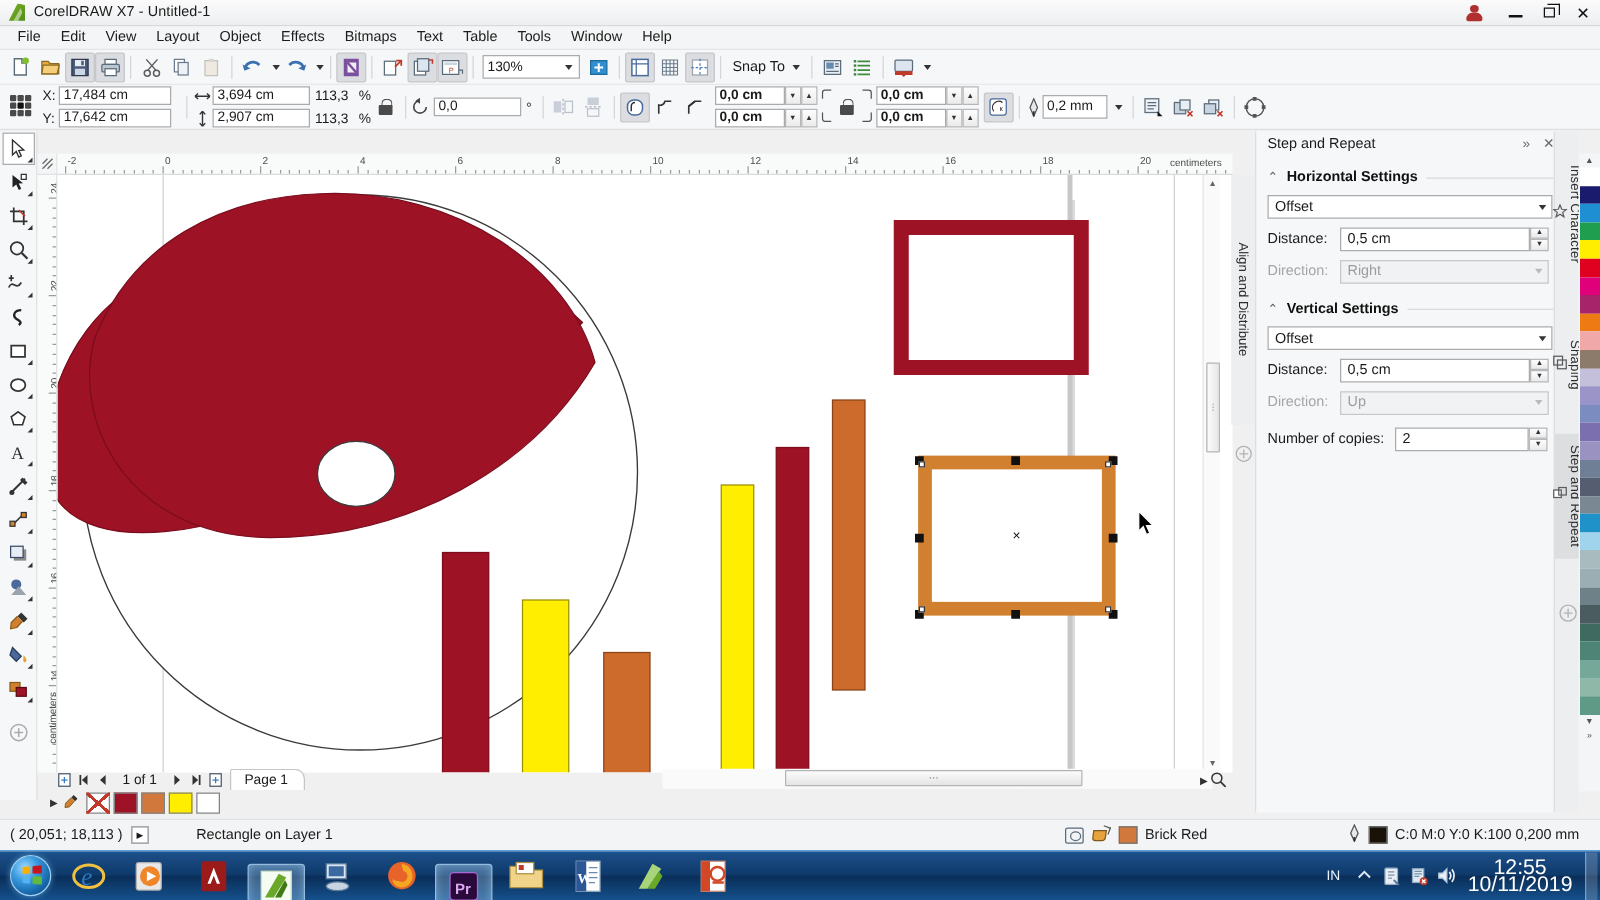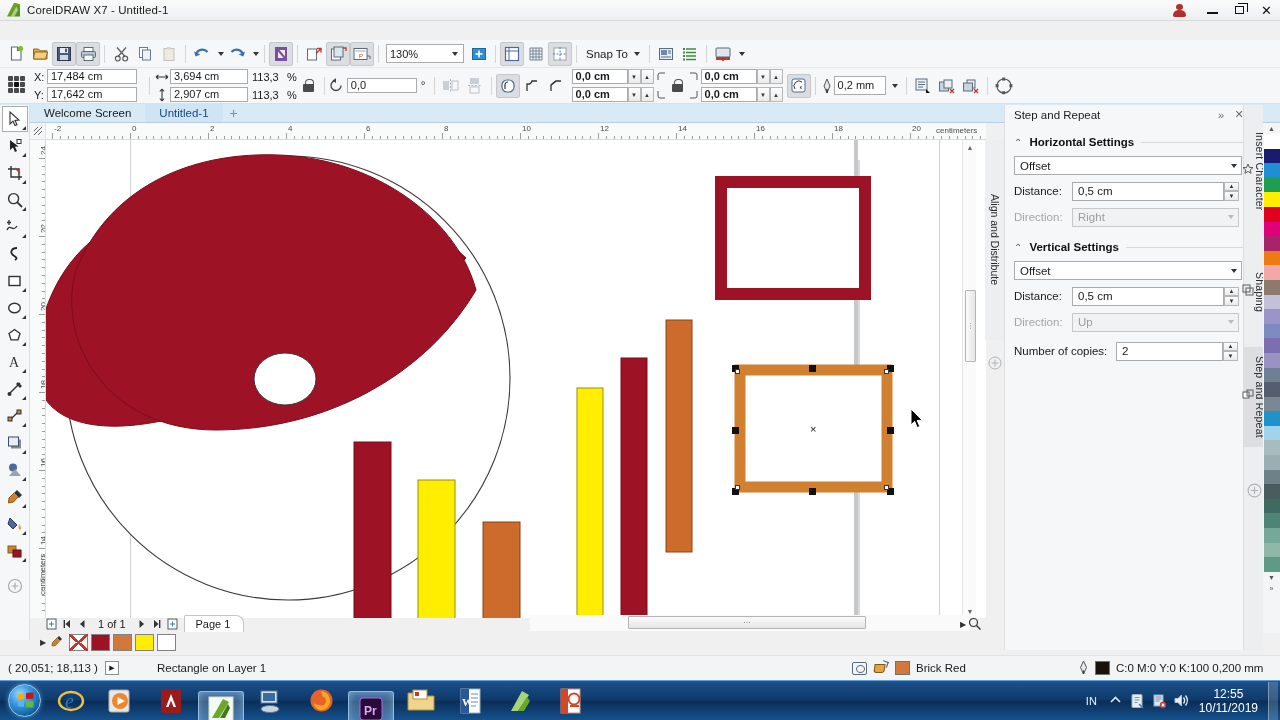--- a/index.html
+++ b/index.html
@@ -415,21 +415,21 @@
     border: 1px solid rgba(190,228,255,.65);
     box-shadow: inset 0 0 7px rgba(180,225,255,.45);
     margin-top: 16px;
   }
   .tray {
     margin-left: auto; display: flex; align-items: center; height: 40px; padding-right: 2px;
   }
   .tray-lang { color: #eaf4ff; font-size: 11px; padding: 0 8px; }
   .tray-ico { width: 22px; height: 30px; display:flex; align-items:center; justify-content:center; }
   .clock {
-    color: #fff; font-size: 12px; text-align: center; line-height: 14px; padding: 0 10px 0 6px;
+    color: #fff; font-size: 17px; text-align: center; line-height: 14px; padding: 0 10px 0 6px;
   }
   .showdesk { width: 10px; height: 38px; background: rgba(255,255,255,.18);
     border-left: 1px solid rgba(255,255,255,.35); }
 </style>
 </head>
 <body>
 
 <div id="app">
 
   <div class="titlebar">
@@ -443,20 +443,34 @@
       <div class="win-btn">
           <div class="wb-min"></div>
         </div>
       <div class="win-btn">
           <div class="wb-max"></div>
         </div>
       <div class="win-btn close">✕</div>
     </div>
   </div>
 
+  <div class="menubar">
+    <div class="menu-item">File</div>
+    <div class="menu-item">Edit</div>
+    <div class="menu-item">View</div>
+    <div class="menu-item">Layout</div>
+    <div class="menu-item">Object</div>
+    <div class="menu-item">Effects</div>
+    <div class="menu-item">Bitmaps</div>
+    <div class="menu-item">Text</div>
+    <div class="menu-item">Table</div>
+    <div class="menu-item">Tools</div>
+    <div class="menu-item">Window</div>
+    <div class="menu-item">Help</div>
+  </div>
 
   <div class="toolbar">
     <div class="tb">
       <svg width="17" height="17" viewBox="0 0 17 17">
           <path d="M3.5 2h6l3.5 3.5V15h-9.5z" fill="#fff" stroke="#5a6b7a" stroke-width="1.1"></path>
           <path d="M9.5 2v3.5H13" fill="none" stroke="#5a6b7a" stroke-width="1.1"></path>
           <circle cx="12.5" cy="3.5" r="2.6" fill="#7fbf2a"></circle>
         </svg>
     </div>
     <div class="tb">
@@ -813,26 +827,20 @@
           <g fill="#555">
             <rect x="7.2" y="0.6" width="3" height="3"></rect>
             <rect x="14.4" y="7.2" width="3" height="3"></rect>
             <rect x="7.2" y="14.2" width="3" height="3"></rect>
             <rect x="0.6" y="7.2" width="3" height="3"></rect>
           </g>
         </svg>
     </div>
   </div>
 
-  <div class="doctabs">
-    <div style="width:30px"></div>
-    <div class="doctab">Welcome Screen</div>
-    <div class="doctab active">Untitled-1</div>
-    <div class="doctab-plus">+</div>
-  </div>
 
   <div class="toolbox">
     <div class="tool active">
       <svg width="15" height="16" viewBox="0 0 15 16">
           <path d="M3 1 L3 13 L6 10.2 L8 14.6 L10 13.7 L8 9.4 L12 9 z" fill="#fff" stroke="#333" stroke-width="1.1"></path>
         </svg>
       <span class="fo"></span>
     </div>
     <div class="tool">
       <svg width="16" height="16" viewBox="0 0 16 16">

